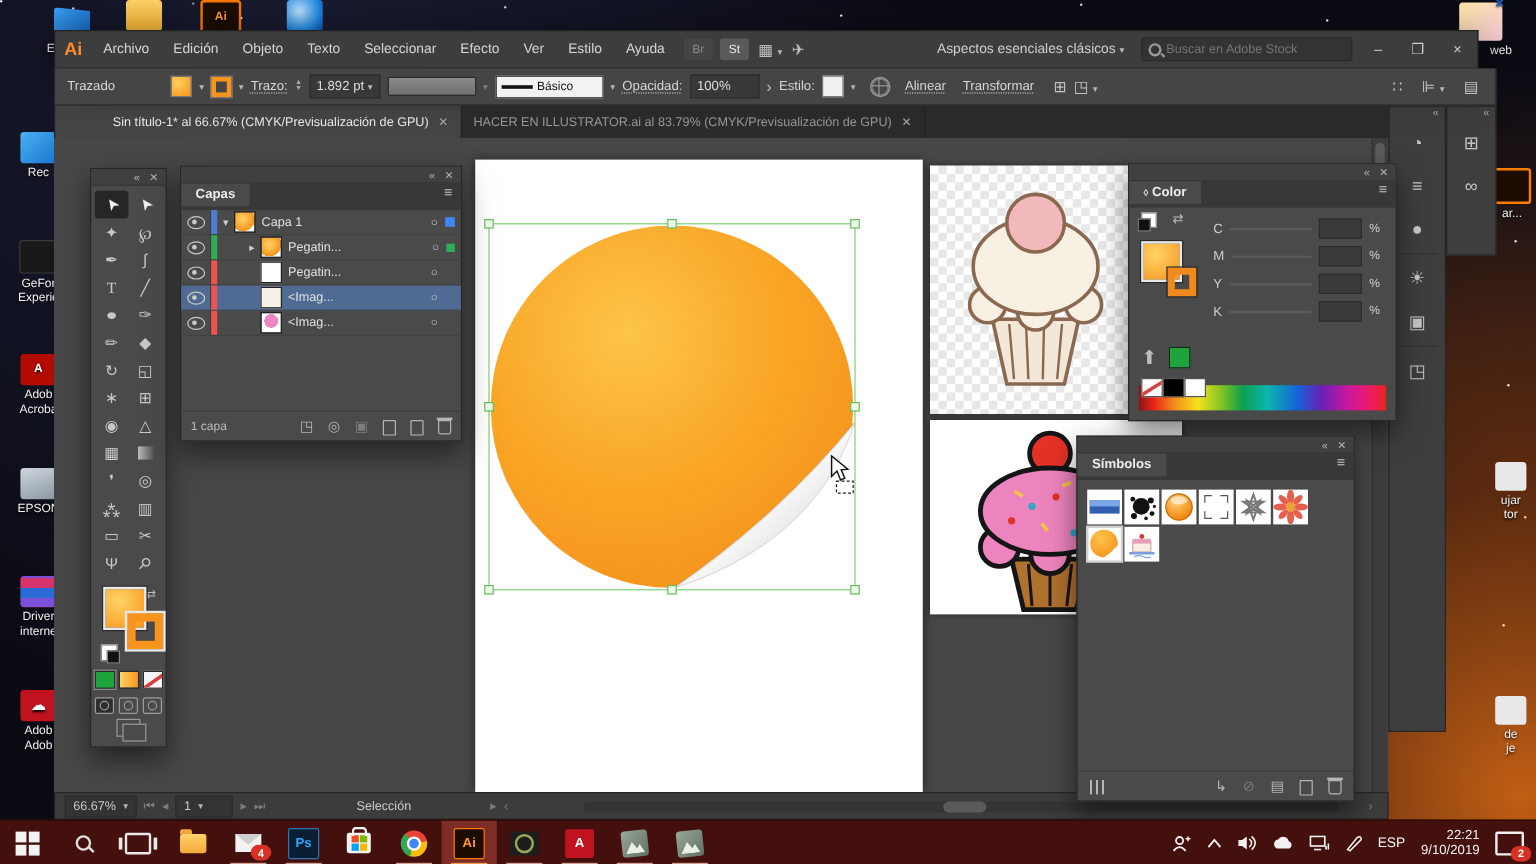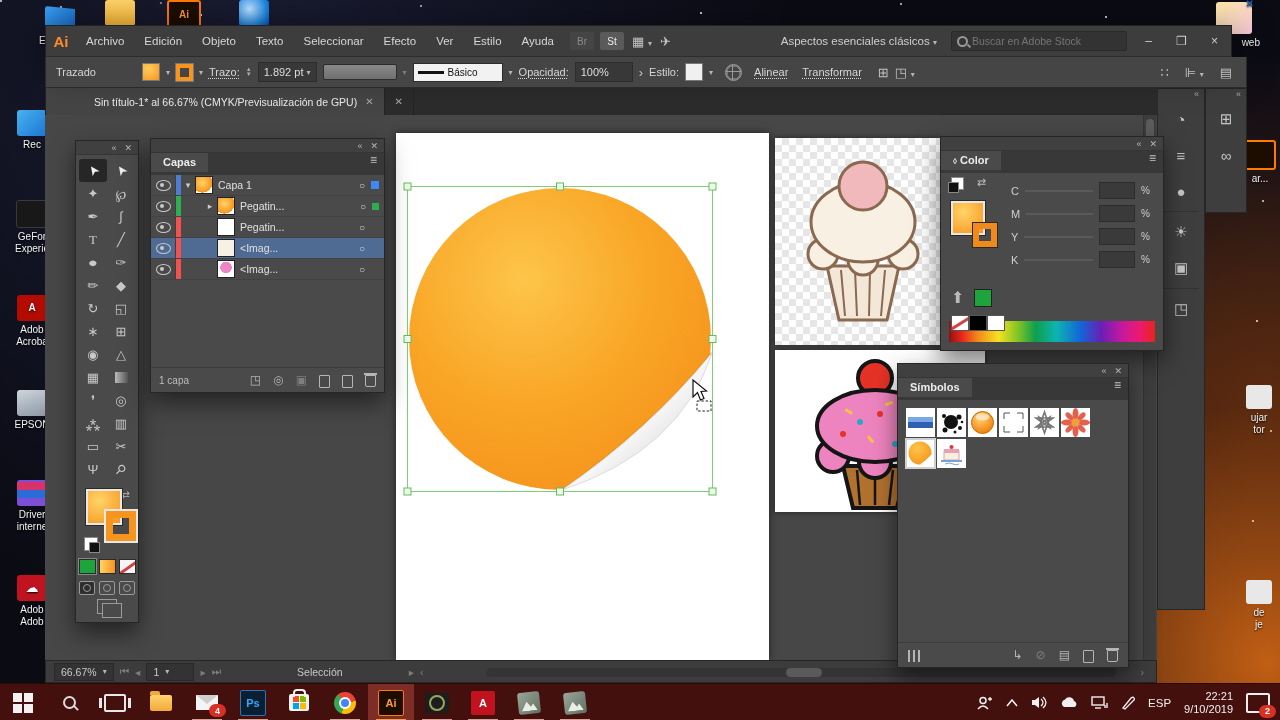--- a/index.html
+++ b/index.html
@@ -174,21 +174,21 @@
   .eye::after{content:"";position:absolute;left:3px;top:2px;width:4px;height:4px;border-radius:50%;background:#c9c9c9;}
   .lbar{width:5px;align-self:stretch;}
   .lchev{width:14px;text-align:center;color:#ccc;font-size:9px;}
   .lthumb{width:16px;height:16px;background:#fff;border:1px solid #222;margin-right:5px;flex:none;}
   .lth-orange{background:radial-gradient(circle at 40% 35%,#ffd467,#f7941d 70%,#fff 71%);}
   .lth-cream{background:#f7f0e4;}
   .lth-pink{background:radial-gradient(circle at 50% 40%,#ef86c3 45%,#fff 46%);}
   .lname{flex:1;overflow:hidden;white-space:nowrap;}
   .ltarget{width:18px;text-align:center;color:#cfcfcf;font-size:10px;}
   .lchip{width:8px;height:8px;margin-right:5px;flex:none;}
-  .lfoot{height:24px;display:flex;align-items:center;font-size:10px;color:#bdbdbd;padding:0 8px;gap:12px;border-top:1px solid #3c3c3c;margin-top:25px;}
+  .lfoot{height:24px;display:flex;align-items:center;font-size:10px;color:#bdbdbd;padding:0 8px;gap:12px;border-top:1px solid #3c3c3c;}
   .lfoot .ficons{margin-left:auto;display:flex;gap:12px;align-items:center;color:#b5b5b5;font-size:12px;}
   .trash{display:inline-block;width:9px;height:10px;border:1px solid #b5b5b5;border-radius:0 0 2px 2px;position:relative;top:1px;}
   .trash::before{content:"";position:absolute;top:-3px;left:-2px;right:-2px;height:2px;background:#b5b5b5;}
   .pageic{display:inline-block;width:9px;height:11px;border:1px solid #b5b5b5;border-radius:1px;position:relative;top:1px;}
   
   .colorp{left:940px;top:136px;width:222px;}
   .cbody{padding:6px 8px 8px;position:relative;}
   .cfs{position:absolute;left:10px;top:28px;width:50px;height:56px;}
   .cfs .f{position:absolute;left:0;top:0;width:30px;height:30px;background:radial-gradient(circle at 35% 30%,#ffd467,#f7941d);
     border:2px solid #e8e8e8;box-shadow:0 0 0 1px #2a2a2a;}
@@ -357,20 +357,21 @@
     <span class="cicon">▤</span>
   </span>
 </div>
 
 <div class="tabstrip">
   <div class="doctab active">
     <span>Sin título-1* al 66.67% (CMYK/Previsualización de GPU)</span>
     <span class="x">✕</span>
   </div>
   <div class="doctab">
+    <span>HACER EN ILLUSTRATOR.ai al 83.79% (CMYK/Previsualización de GPU)</span>
     <span class="x">✕</span>
   </div>
 </div>
 
 <div class="content">
   <div class="artboard">
     <svg width="373" height="527">
       <defs>
         <radialGradient id="stick" cx="38%" cy="30%" r="78%">
           <stop offset="0" stop-color="#fdc54a"></stop>

